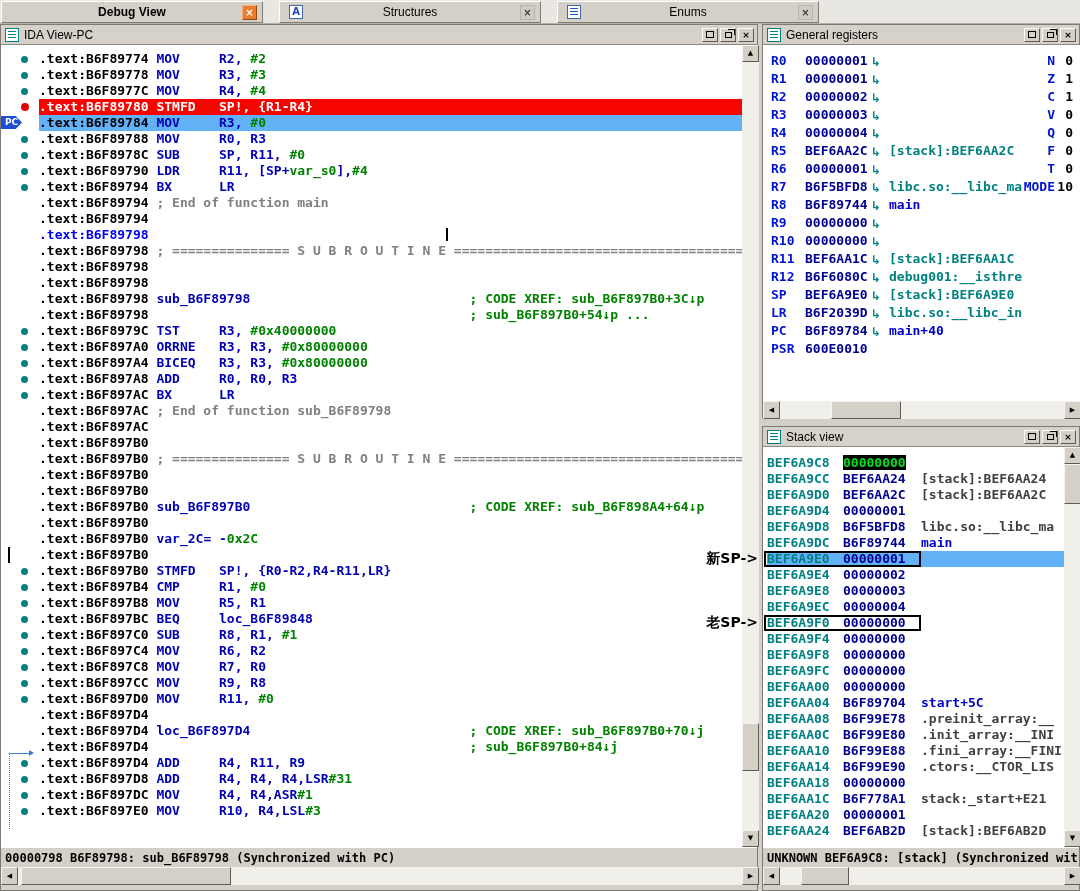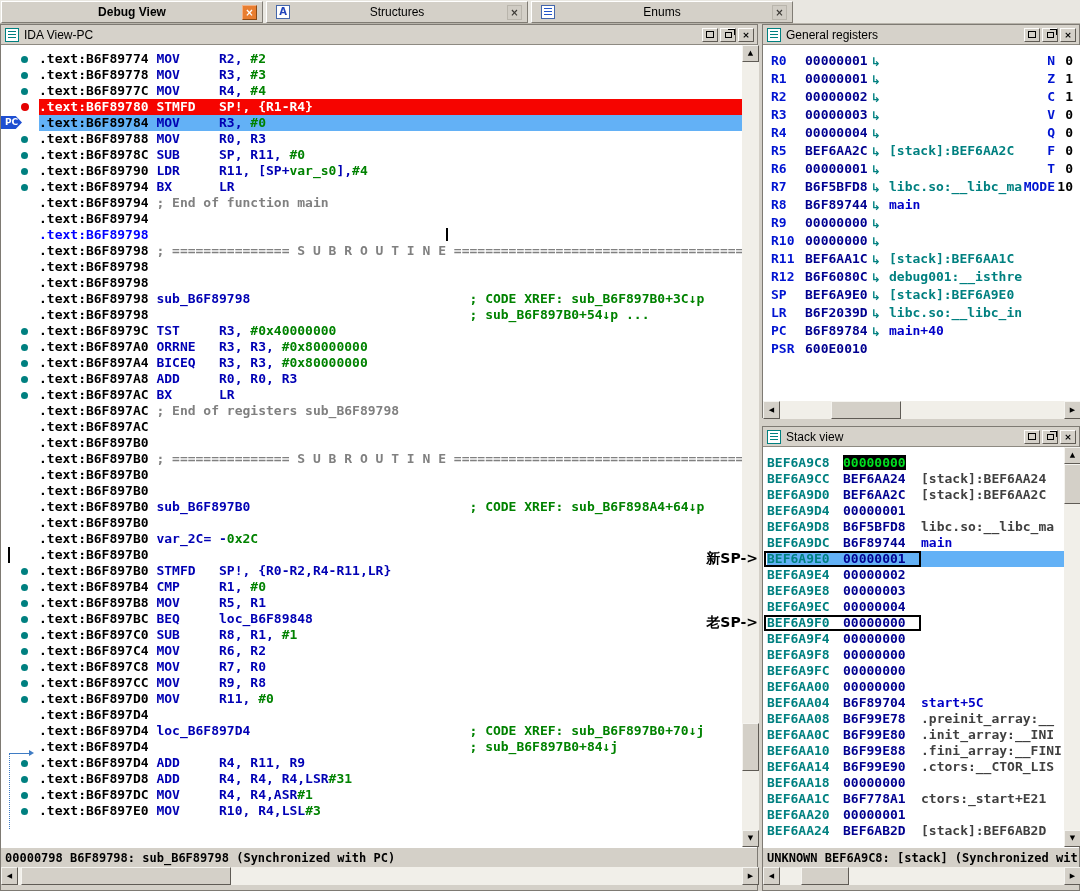--- a/index.html
+++ b/index.html
@@ -7,21 +7,21 @@
     --num-green:#008200; --cmt-gray:#808080; --teal:#008080; --reg-blue:#0014d2;
     --navy:#000090; --sel-fg:#00e020; --ann-gray:#404040; --ann-blue:#0000c8;
   }
   *{margin:0;padding:0;box-sizing:border-box;}
   html,body{width:1080px;height:891px;overflow:hidden;}
   body{position:relative;background:var(--chrome);font-family:"DejaVu Sans Mono",monospace;}
   .screen{position:absolute;inset:0;}
 
   
   .tabbar{position:absolute;left:0;top:0;width:1080px;height:24px;background:#e9e7e1;border-bottom:1px solid #b7b3aa;display:flex;padding:1px 0 0 1px;}
-  .tab{position:relative;width:262px;height:22px;margin-right:3px;background:var(--chrome);border:1px solid;border-color:#ffffff #807c74 #807c74 #ffffff;display:flex;align-items:center;justify-content:center;font:12px "Liberation Sans",sans-serif;color:#000;}
+  .tab{position:relative;width:262px;height:22px;margin-right:16px;background:var(--chrome);border:1px solid;border-color:#ffffff #807c74 #807c74 #ffffff;display:flex;align-items:center;justify-content:center;font:12px "Liberation Sans",sans-serif;color:#000;}
   .tab.active .tlabel{font-weight:bold;}
   .ticon{position:absolute;left:9px;top:3px;width:14px;height:14px;}
   .structures-icon{border:1px solid #4466aa;background:#fff;color:#2244bb;font:bold 10px/12px "DejaVu Sans",sans-serif;text-align:center;}
   .enums-icon{border:1px solid #4466aa;background:#fff;}
   .enums-icon::before{content:"";display:block;margin:2px;height:8px;background:repeating-linear-gradient(to bottom,#2255cc 0 1px,transparent 1px 3px);}
   .tclose{position:absolute;right:5px;top:3px;width:15px;height:15px;border:1px solid #b9b5ac;background:#d0ccc4;color:#3c3a36;font:bold 10px/13px "DejaVu Sans",sans-serif;text-align:center;}
   .tclose.hot{background:#e87e31;border-color:#f5b183 #8a4a16 #8a4a16 #f5b183;color:#fff;}
 
   
   .panel{position:absolute;background:var(--chrome);border:1px solid #7e7a73;}
@@ -243,21 +243,21 @@
           <span class="lbody"><span class="addr">.text:B6F897A8 </span><span class="c">ADD     R0, R0, R3</span></span>
         </div>
         <div class="dline">
           <span class="gut">
             <i class="dot"></i>
           </span>
           <span class="lbody"><span class="addr">.text:B6F897AC </span><span class="c">BX      LR</span></span>
         </div>
         <div class="dline">
           <span class="gut"></span>
-          <span class="lbody"><span class="addr">.text:B6F897AC </span><span class="g">; End of registers sub_B6F89798</span></span>
+          <span class="lbody"><span class="addr">.text:B6F897AC </span><span class="g">; End of function sub_B6F89798</span></span>
         </div>
         <div class="dline">
           <span class="gut"></span>
           <span class="lbody"><span class="addr">.text:B6F897AC </span></span>
         </div>
         <div class="dline">
           <span class="gut"></span>
           <span class="lbody"><span class="addr">.text:B6F897B0 </span></span>
         </div>
         <div class="dline">
@@ -475,21 +475,21 @@
         <div class="srow"><span class="saddr">BEF6A9F4</span><span class="sval">00000000</span></div>
         <div class="srow"><span class="saddr">BEF6A9F8</span><span class="sval">00000000</span></div>
         <div class="srow"><span class="saddr">BEF6A9FC</span><span class="sval">00000000</span></div>
         <div class="srow"><span class="saddr">BEF6AA00</span><span class="sval">00000000</span></div>
         <div class="srow"><span class="saddr">BEF6AA04</span><span class="sval">B6F89704</span><span class="sann name">start+5C</span></div>
         <div class="srow"><span class="saddr">BEF6AA08</span><span class="sval">B6F99E78</span><span class="sann seg">.preinit_array:__</span></div>
         <div class="srow"><span class="saddr">BEF6AA0C</span><span class="sval">B6F99E80</span><span class="sann seg">.init_array:__INI</span></div>
         <div class="srow"><span class="saddr">BEF6AA10</span><span class="sval">B6F99E88</span><span class="sann seg">.fini_array:__FINI</span></div>
         <div class="srow"><span class="saddr">BEF6AA14</span><span class="sval">B6F99E90</span><span class="sann seg">.ctors:__CTOR_LIS</span></div>
         <div class="srow"><span class="saddr">BEF6AA18</span><span class="sval">00000000</span></div>
-        <div class="srow"><span class="saddr">BEF6AA1C</span><span class="sval">B6F778A1</span><span class="sann seg">ctors:_start+E21</span></div>
+        <div class="srow"><span class="saddr">BEF6AA1C</span><span class="sval">B6F778A1</span><span class="sann seg">stack:_start+E21</span></div>
         <div class="srow"><span class="saddr">BEF6AA20</span><span class="sval">00000001</span></div>
         <div class="srow"><span class="saddr">BEF6AA24</span><span class="sval">BEF6AB2D</span><span class="sann seg">[stack]:BEF6AB2D</span></div>
       </div>
     <div class="vscroll" style="left:301px;top:20px;height:400px;">
       <span class="sbtn" style="top:0;">▲</span>
       <span class="sthumb" style="top:17px;height:40px;"></span>
       <span class="sbtn" style="bottom:0;">▼</span>
     </div>
     <div class="statusbar" style="top:420px;">UNKNOWN BEF6A9C8: [stack] (Synchronized wit</div>
     <div class="hscroll" style="left:0;top:440px;width:318px;">

